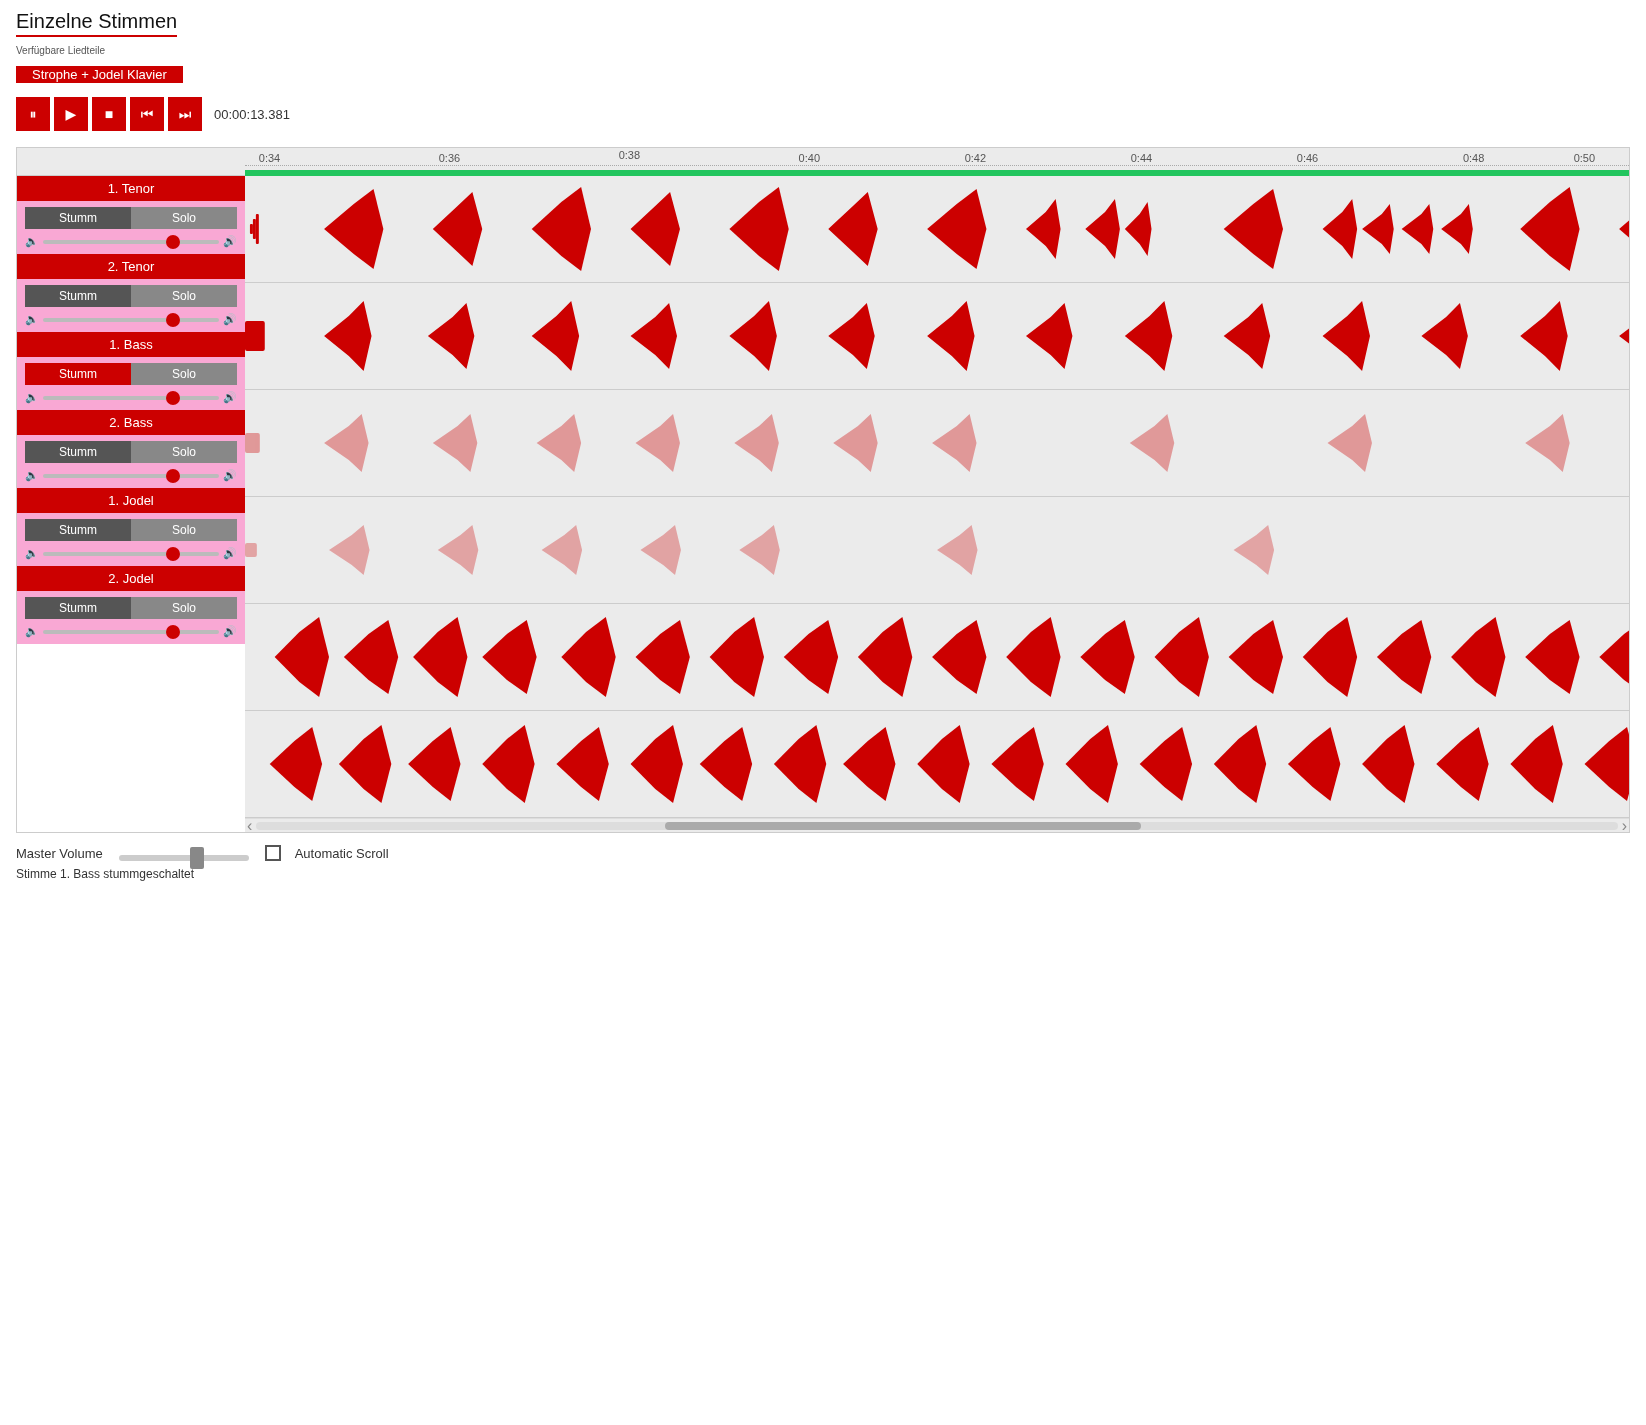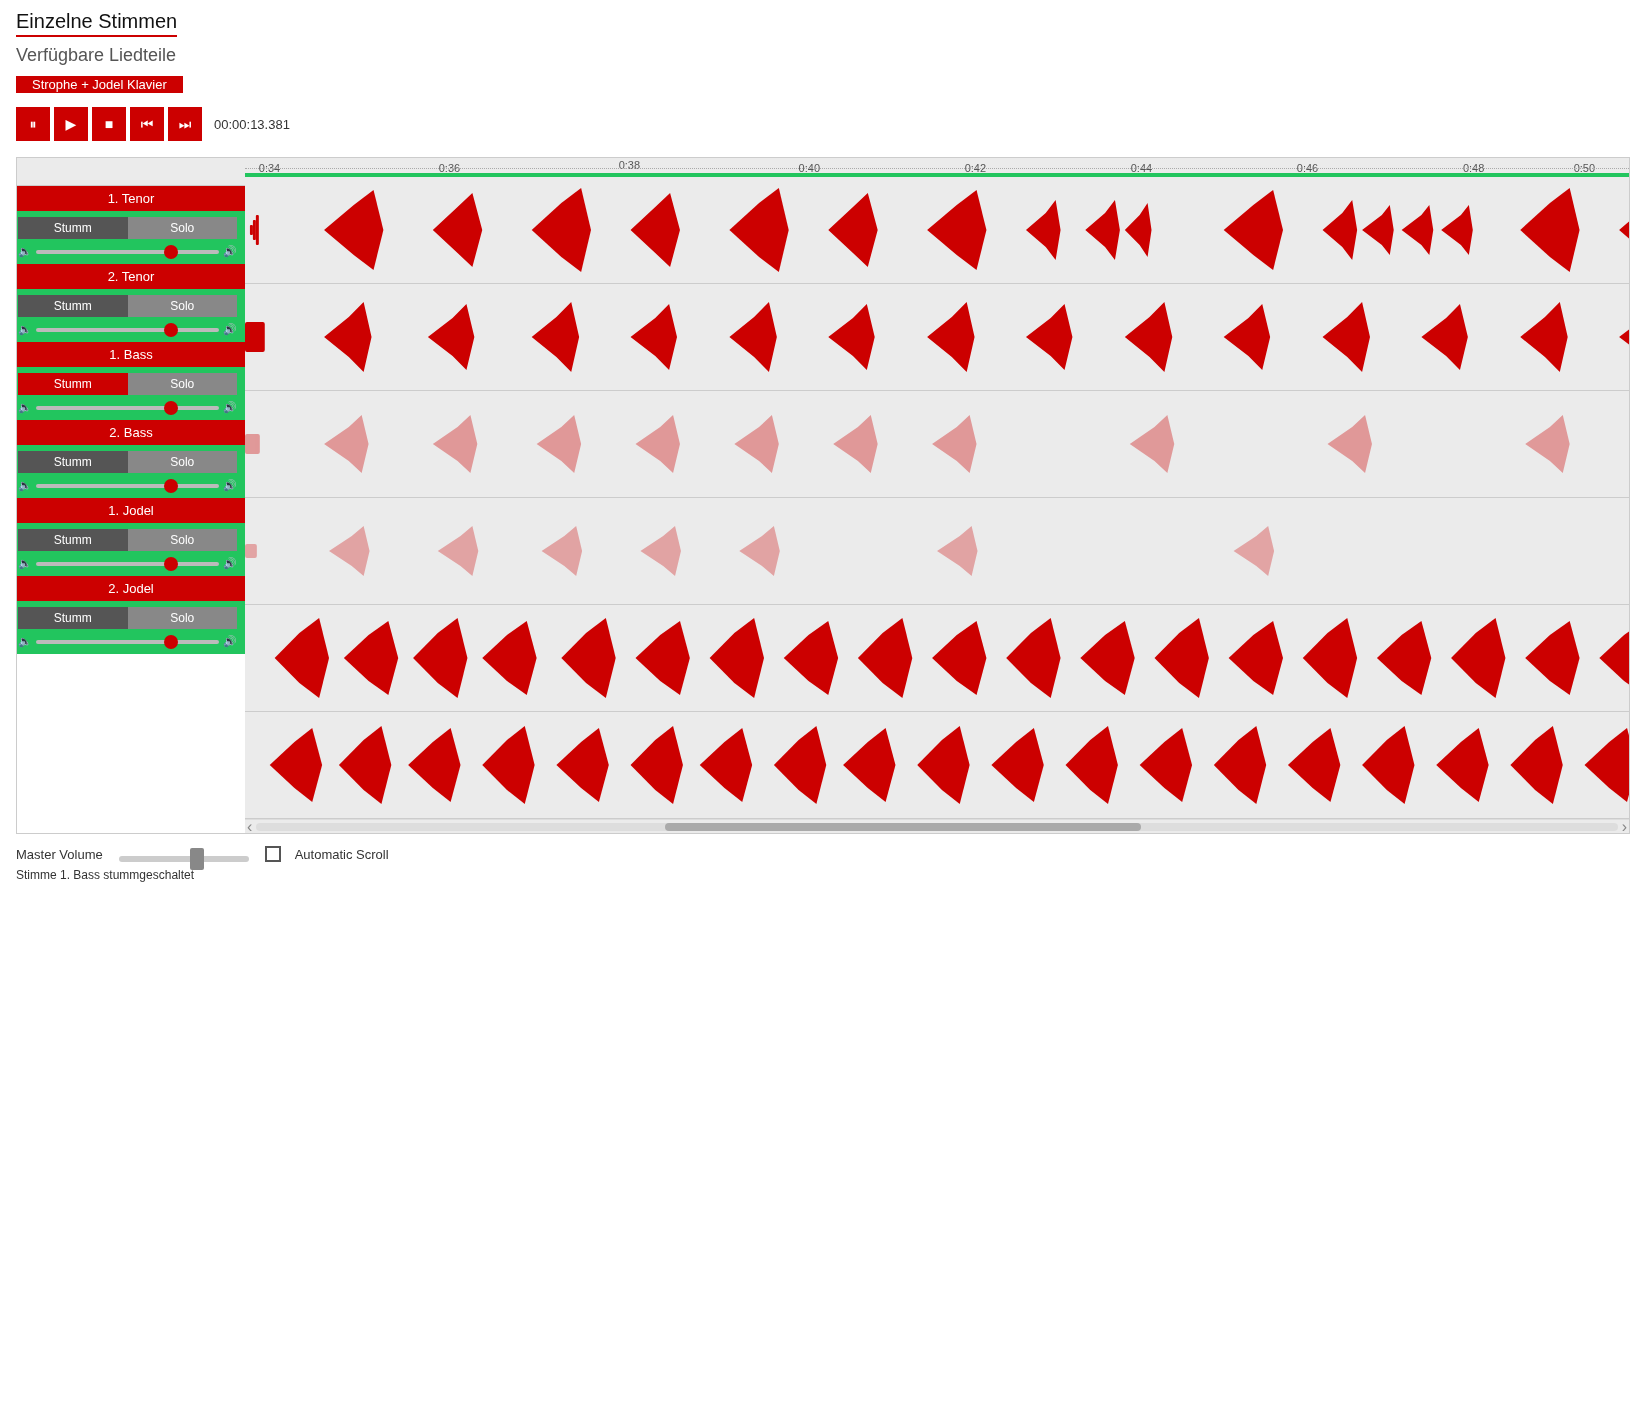--- a/index.html
+++ b/index.html
@@ -2,49 +2,49 @@
 <html><head>
   <meta charset="utf-8">
   <style>
     * { box-sizing: border-box; margin: 0; padding: 0; }
     body { font-family: Arial, sans-serif; font-size: 13px; background: #fff; color: #333; }
 
     .page-wrapper { padding: 10px 16px; max-width: 1646px; }
 
     .page-title { font-size: 20px; font-weight: normal; color: #111; border-bottom: 2px solid #cc0000; display: inline-block; padding-bottom: 2px; margin-bottom: 8px; }
 
-    .subtitle { font-size: 18px; color: #555; margin-bottom: 10px; }
+    .subtitle { font-size: 10px; color: #555; margin-bottom: 10px; }
 
     .song-button { background: #cc0000; color: #fff; border: none; padding: 1px 16px; font-size: 13px; cursor: pointer; margin-bottom: 14px; }
 
     .transport-bar { display: flex; align-items: center; gap: 4px; margin-bottom: 16px; }
     .transport-btn { background: #cc0000; border: none; color: #fff; width: 34px; height: 34px; cursor: pointer; display: flex; align-items: center; justify-content: center; font-size: 14px; }
     .time-display { margin-left: 8px; font-size: 13px; color: #333; }
 
     .main-area { display: flex; border: 1px solid #ccc; }
 
     .tracks-panel { width: 228px; flex-shrink: 0; }
 
     .track-header { background: #cc0000; color: #fff; text-align: center; padding: 5px 0; font-size: 13px; }
 
-    .track-controls { background: #22c55e; padding: 6px 8px 6px 1px; }
+    .track-controls { background: #f9a8d4; padding: 6px 8px 6px 8px; }
 
     .mute-solo-row { display: flex; gap: 0; margin-bottom: 6px; }
     .mute-btn { background: #555; color: #fff; border: none; padding: 4px 14px; font-size: 12px; cursor: pointer; flex: 1; }
     .solo-btn { background: #888; color: #fff; border: none; padding: 4px 14px; font-size: 12px; cursor: pointer; flex: 1; }
 
     .volume-row { display: flex; align-items: center; gap: 4px; }
     .vol-icon-left { font-size: 11px; color: #555; }
     .vol-icon-right { font-size: 11px; color: #555; }
     .vol-slider-wrapper { flex: 1; position: relative; height: 4px; background: #bbb; border-radius: 2px; }
     .vol-knob { width: 14px; height: 14px; background: #cc0000; border-radius: 50%; position: absolute; top: -5px; cursor: pointer; }
 
     .waveform-area { flex: 1; overflow: hidden; position: relative; background: #ebebeb; }
 
-    .timeline { height: 19px; background: #ebebeb; border-bottom: 4px solid #22c55e; position: relative; display: flex; align-items: flex-end; padding-bottom: 4px; }
+    .timeline { height: 28px; background: #ebebeb; border-bottom: 6px solid #22c55e; position: relative; display: flex; align-items: flex-end; padding-bottom: 4px; }
 
     .waveform-row { height: 107px; border-bottom: 1px solid #ccc; position: relative; background: #ebebeb; display: flex; align-items: center; }
 
     .scrollbar-area { height: 14px; background: #ebebeb; border-top: 1px solid #ddd; display: flex; align-items: center; padding: 0 2px; }
     .scroll-track { flex: 1; height: 8px; background: #ddd; border-radius: 4px; position: relative; }
     .scroll-thumb { height: 8px; background: #aaa; border-radius: 4px; position: absolute; left: 30%; width: 35%; }
 
     .bottom-bar { display: flex; align-items: flex-end; gap: 10px; margin-top: 10px; }
     .master-label { font-size: 13px; color: #333; }
     .master-slider { width: 120px; height: 4px; background: #ccc; border-radius: 2px; position: relative; display: inline-flex; align-items: center; }

